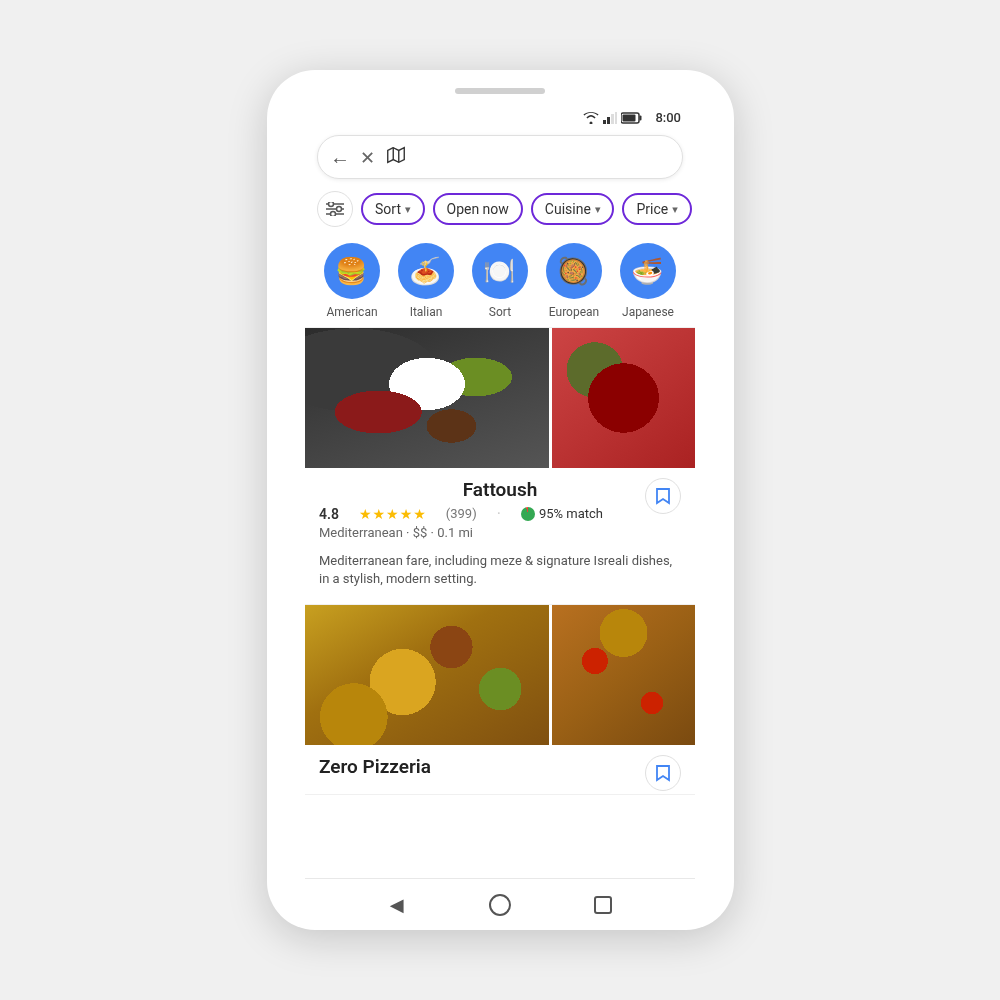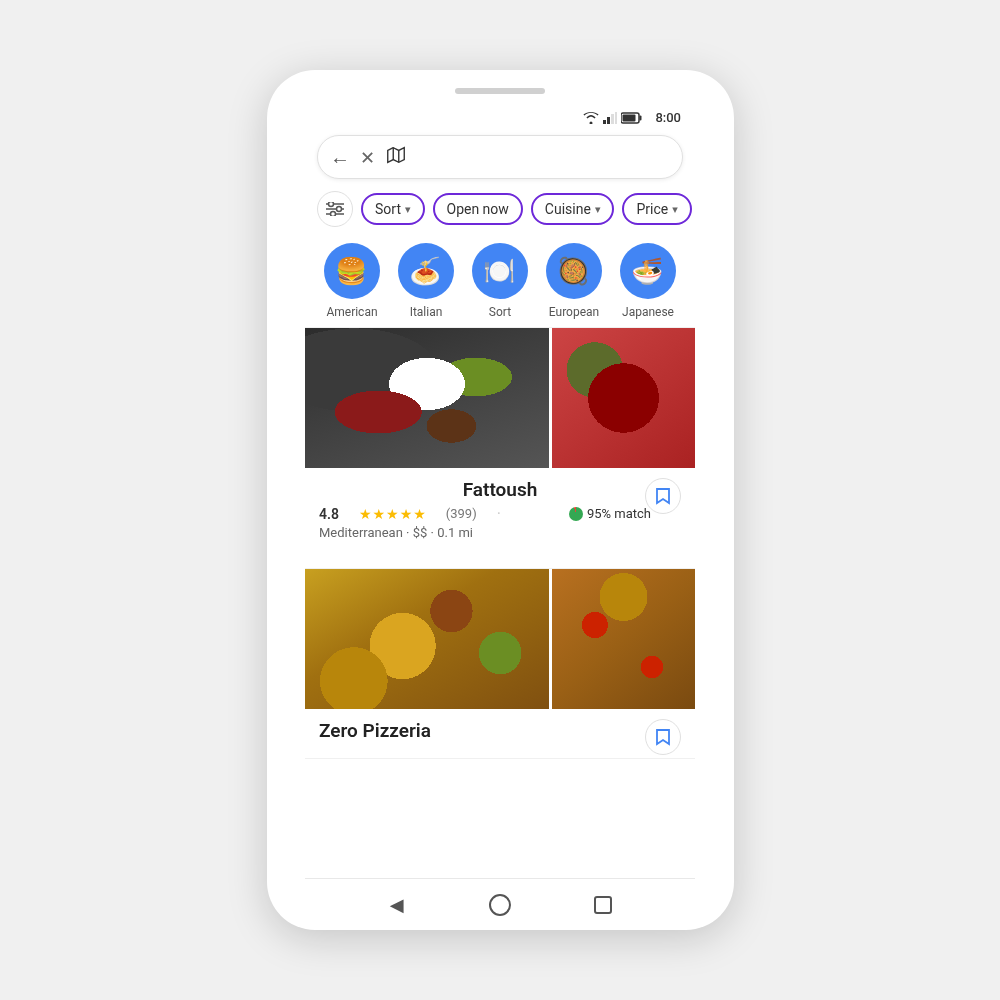--- a/index.html
+++ b/index.html
@@ -275,21 +275,20 @@
     .rating-count {
       font-size: 13px;
       color: #777;
     }
     .match-badge {
       display: flex;
       align-items: center;
       gap: 4px;
       font-size: 13px;
       color: #333;
-      margin-left: 48px;
     }
     .match-dot {
       width: 14px;
       height: 14px;
       border-radius: 50%;
       background: conic-gradient(#34A853 0% 95%, #EA4335 95% 100%);
       display: inline-block;
     }
     .restaurant-meta {
       font-size: 13px;
@@ -487,20 +486,21 @@
               <span>95% match</span>
             </div>
           </div>
           <div class="restaurant-meta">
             <span>Mediterranean</span>
             <span> · </span>
             <span>$$</span>
             <span> · </span>
             <span>0.1 mi</span>
           </div>
+          <div class="restaurant-desc">Mediterranean fare, including meze &amp; signature Isreali dishes, in a stylish, modern setting.</div>
           <div class="bookmark-btn">
             <svg width="16" height="18" viewBox="0 0 16 18" fill="none">
               <path d="M2 2h12v14l-6-4-6 4V2z" stroke="#4285F4" stroke-width="1.8" fill="none"></path>
             </svg>
           </div>
         </div>
       </div>
 
       <div class="restaurant-card">
         <div class="restaurant-images">

